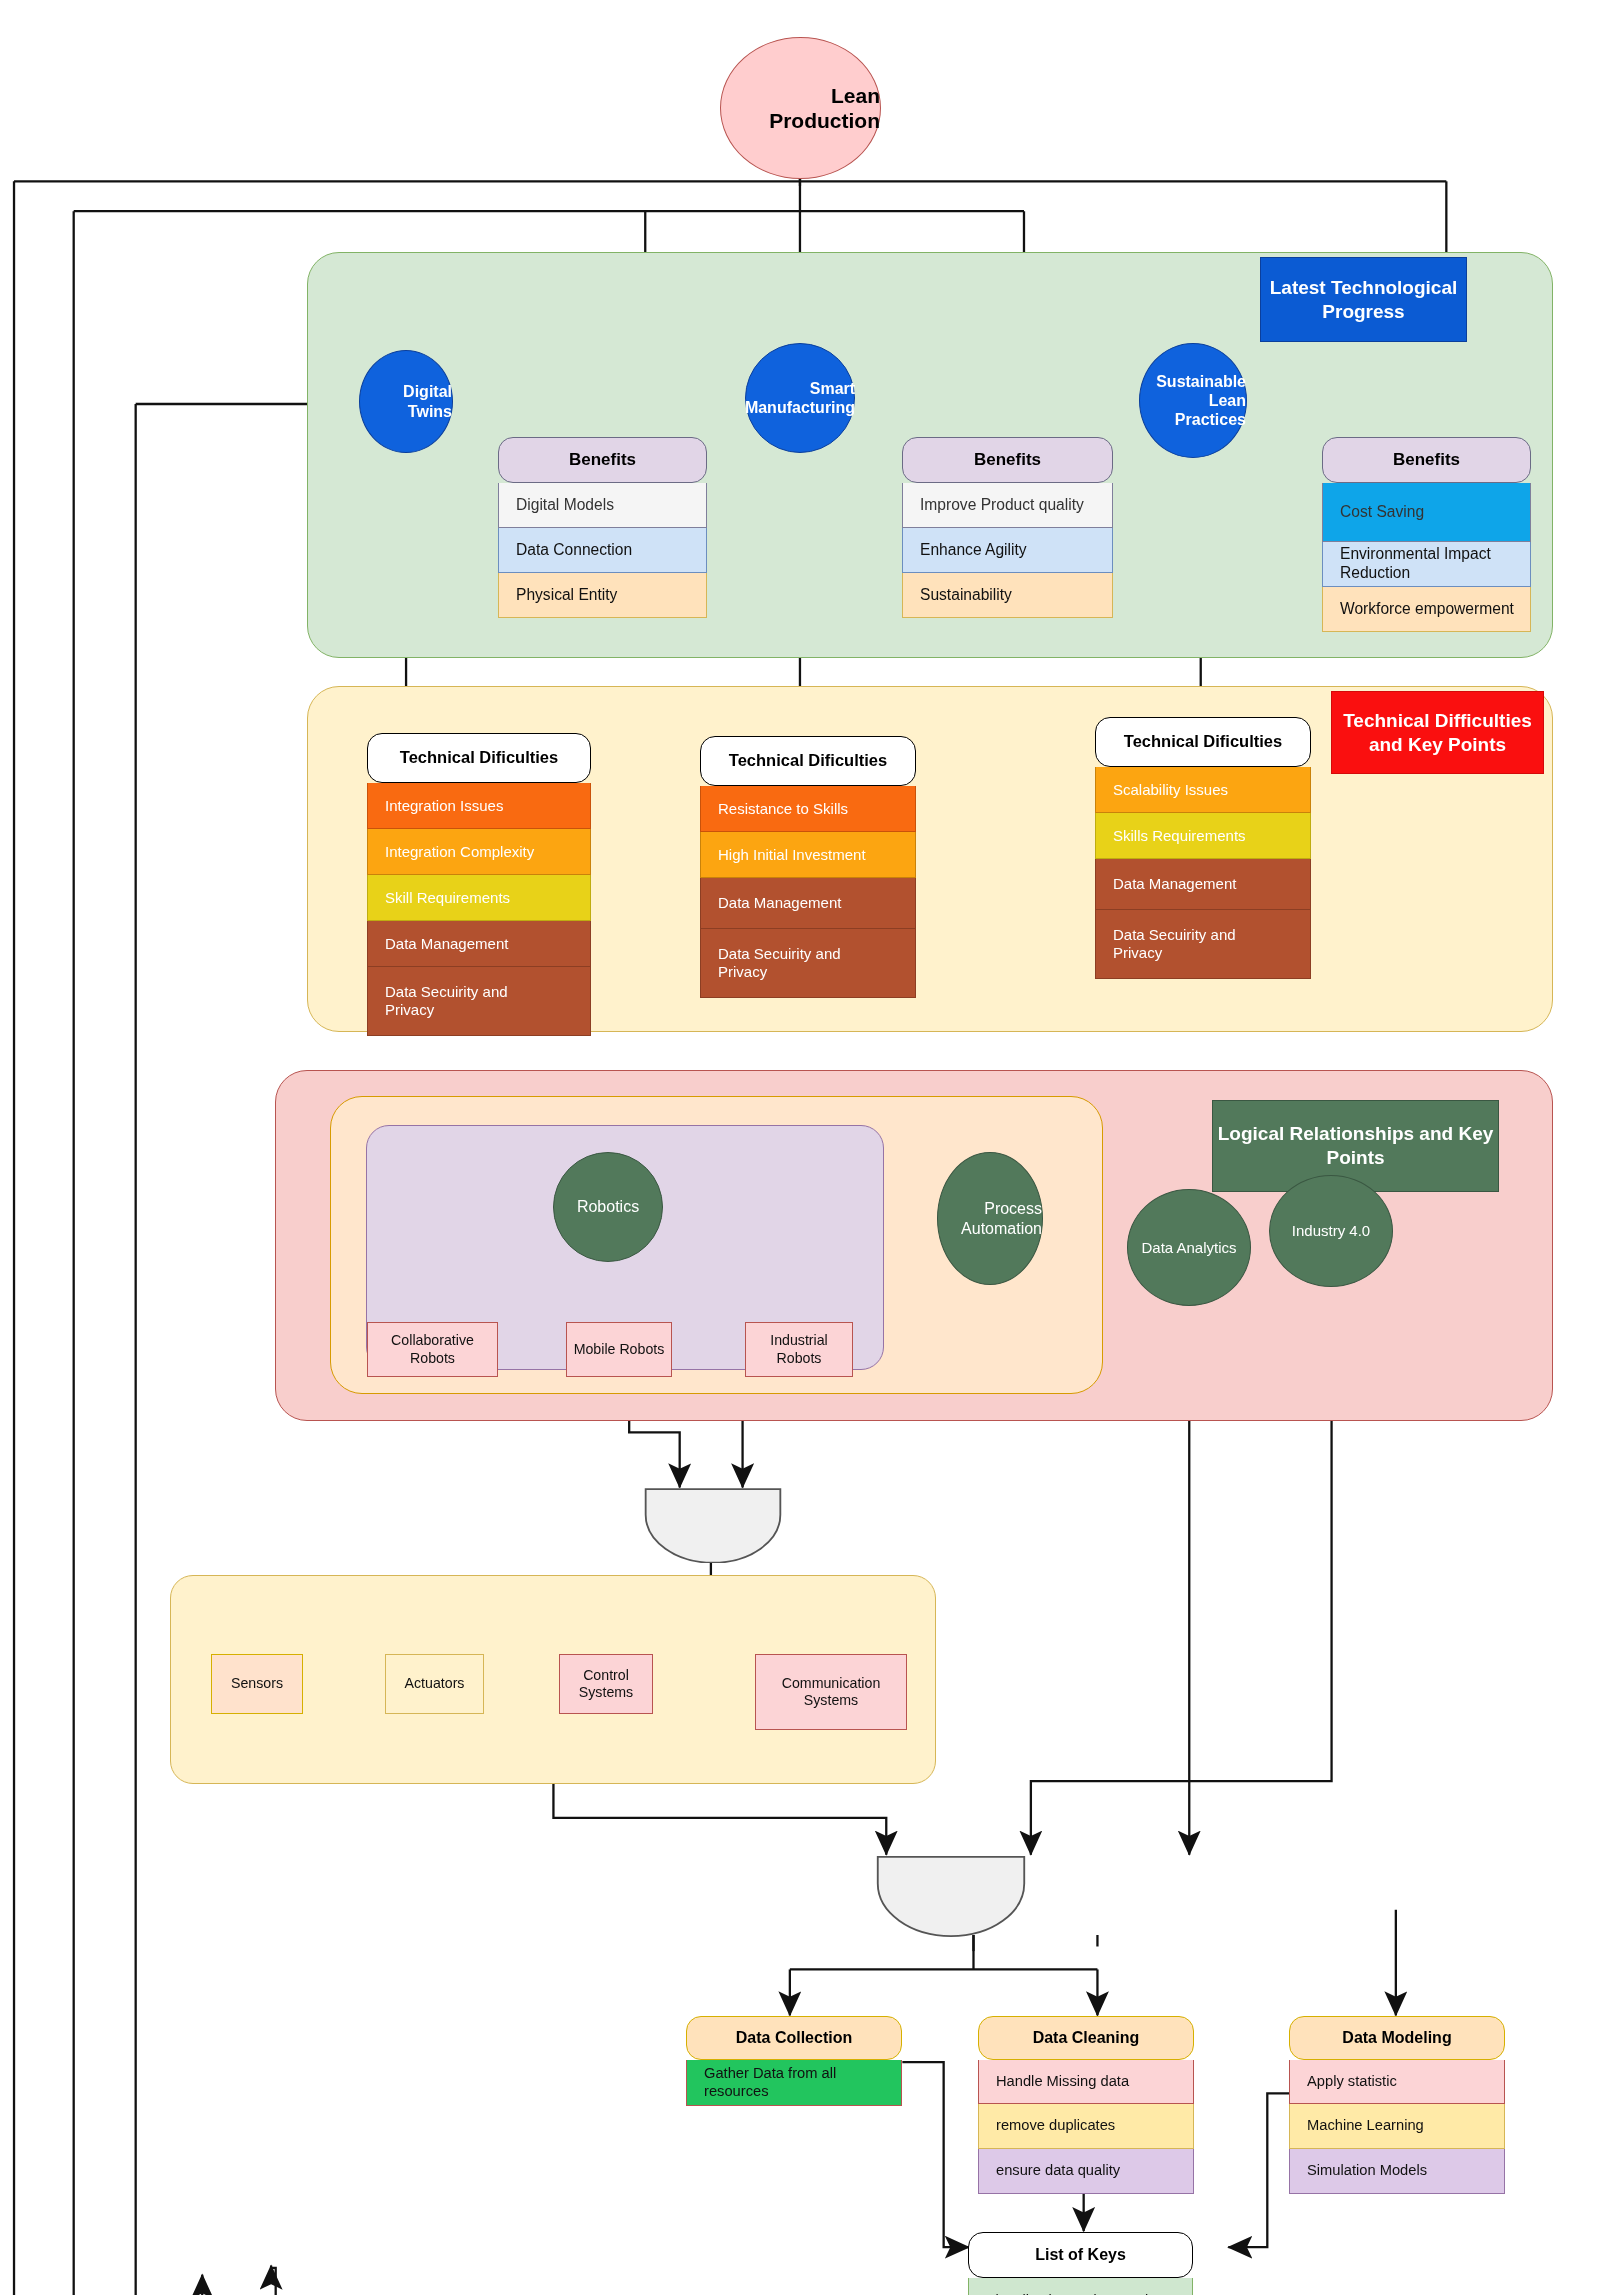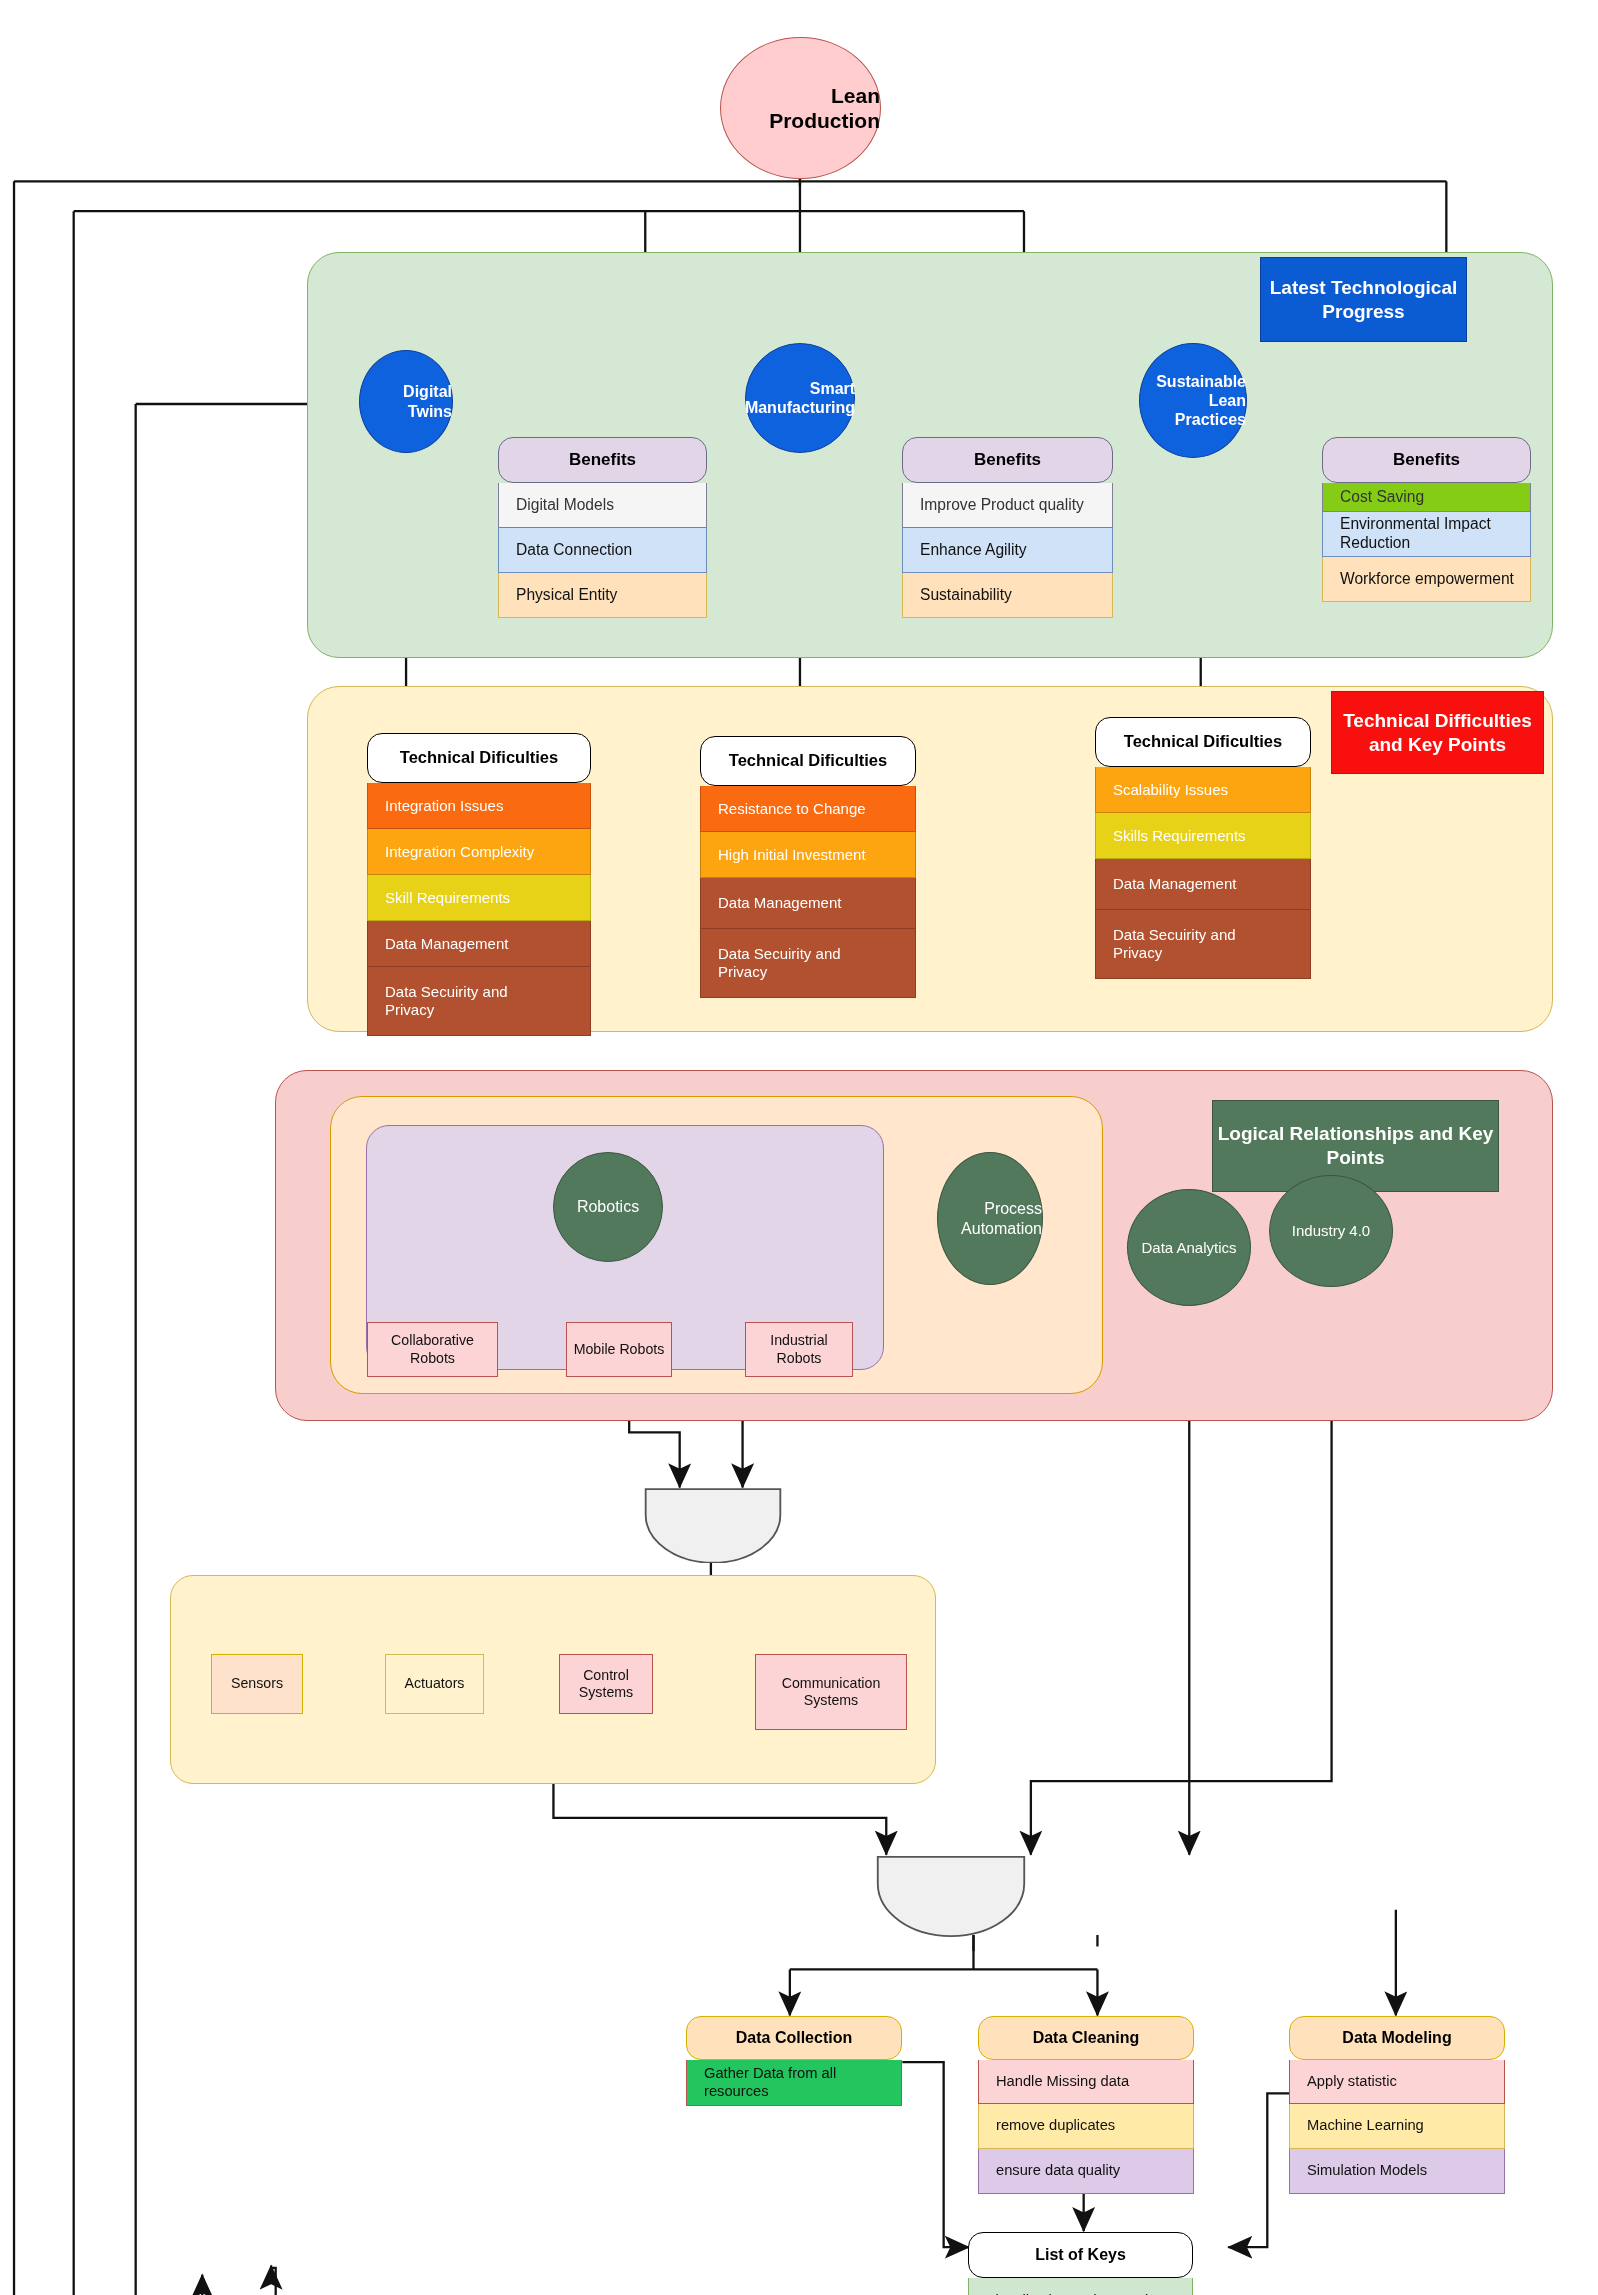--- a/index.html
+++ b/index.html
@@ -179,37 +179,37 @@
 
   <div class="table" style="left:902px;top:437px;width:211px;">
     <div class="hdr" style="height:46px;background:#e1d5e7;border:0.9px solid #6b6b85;font-size:17px;">Benefits</div>
     <div class="row" style="height:45px;background:#f5f5f5;border:0.9px solid #7f7f9b;border-top:none;font-size:15.6px;color:#333;">Improve Product quality</div>
     <div class="row" style="height:45px;background:#cfe2f7;border:0.9px solid #6c8ebf;border-top:none;font-size:15.6px;color:#111;">Enhance Agility</div>
     <div class="row" style="height:45px;background:#ffe2bb;border:0.9px solid #d6b656;border-top:none;font-size:15.6px;color:#111;">Sustainability</div>
   </div>
 
   <div class="table" style="left:1322px;top:437px;width:209px;">
     <div class="hdr" style="height:46px;background:#e1d5e7;border:0.9px solid #6b6b85;font-size:17px;">Benefits</div>
-    <div class="row" style="height:29px;background:#84cc16;border:0.9px solid #7f7f9b;border-top:none;font-size:15.6px;color:#333;">Cost Saving</div>
+    <div class="row" style="height:59px;background:#0ea5e9;border:0.9px solid #7f7f9b;border-top:none;font-size:15.6px;color:#333;">Cost Saving</div>
     <div class="row" style="height:45px;background:#cfe2f7;border:0.9px solid #6c8ebf;border-top:none;font-size:15.6px;color:#111;">Environmental Impact Reduction</div>
     <div class="row" style="height:45px;background:#ffe2bb;border:0.9px solid #d6b656;border-top:none;font-size:15.6px;color:#111;">Workforce empowerment</div>
   </div>
 
   <div class="table" style="left:367px;top:733px;width:224px;">
     <div class="hdr" style="height:50px;background:#ffffff;border:1.8px solid #000;font-size:16.5px;">Technical Dificulties</div>
     <div class="row" style="height:46px;background:#f96a11;border:0.9px solid #c9520a;border-top:none;font-size:15px;color:#fff;">Integration Issues</div>
     <div class="row" style="height:46px;background:#fca511;border:0.9px solid #c9820a;border-top:none;font-size:15px;color:#fff;">Integration Complexity</div>
     <div class="row" style="height:46px;background:#e8d218;border:0.9px solid #bfac10;border-top:none;font-size:15px;color:#fff;">Skill Requirements</div>
     <div class="row" style="height:46px;background:#b2512f;border:0.9px solid #8c3e23;border-top:none;font-size:15px;color:#fff;">Data Management</div>
     <div class="row" style="height:69px;background:#b2512f;border:0.9px solid #8c3e23;border-top:none;font-size:15px;color:#fff;padding-right:32px;">Data Secuirity and Privacy</div>
   </div>
 
   <div class="table" style="left:700px;top:736px;width:216px;">
     <div class="hdr" style="height:50px;background:#ffffff;border:1.8px solid #000;font-size:16.5px;">Technical Dificulties</div>
-    <div class="row" style="height:46px;background:#f96a11;border:0.9px solid #c9520a;border-top:none;font-size:15px;color:#fff;">Resistance to Change</div>
+    <div class="row" style="height:46px;background:#f96a11;border:0.9px solid #c9520a;border-top:none;font-size:15px;color:#fff;">Resistance to Skills</div>
     <div class="row" style="height:46px;background:#fca511;border:0.9px solid #c9820a;border-top:none;font-size:15px;color:#fff;">High Initial Investment</div>
     <div class="row" style="height:51px;background:#b2512f;border:0.9px solid #8c3e23;border-top:none;font-size:15px;color:#fff;">Data Management</div>
     <div class="row" style="height:69px;background:#b2512f;border:0.9px solid #8c3e23;border-top:none;font-size:15px;color:#fff;padding-right:32px;">Data Secuirity and Privacy</div>
   </div>
 
   <div class="table" style="left:1095px;top:717px;width:216px;">
     <div class="hdr" style="height:50px;background:#ffffff;border:1.8px solid #000;font-size:16.5px;">Technical Dificulties</div>
     <div class="row" style="height:46px;background:#fca511;border:0.9px solid #c9820a;border-top:none;font-size:15px;color:#fff;">Scalability Issues</div>
     <div class="row" style="height:46px;background:#e8d218;border:0.9px solid #bfac10;border-top:none;font-size:15px;color:#fff;">Skills Requirements</div>
     <div class="row" style="height:51px;background:#b2512f;border:0.9px solid #8c3e23;border-top:none;font-size:15px;color:#fff;">Data Management</div>

